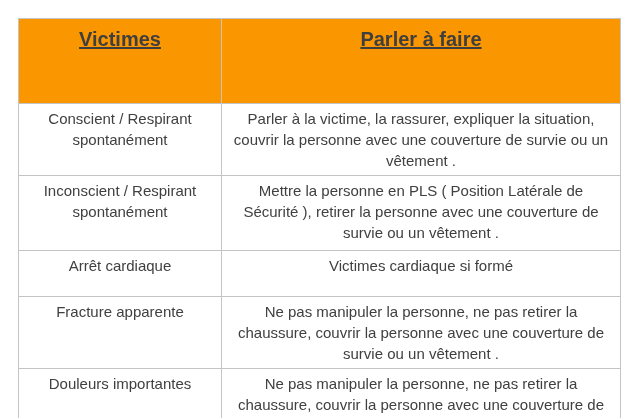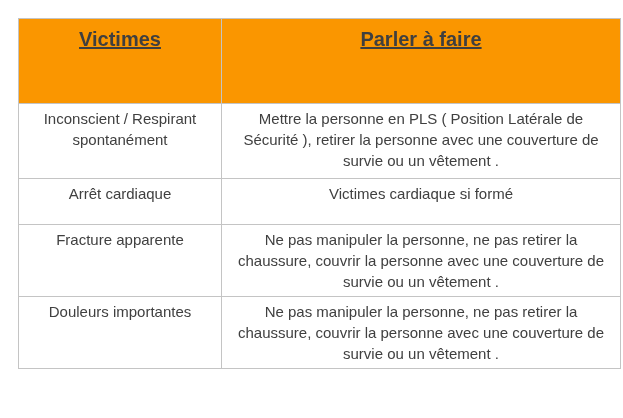--- a/index.html
+++ b/index.html
@@ -54,20 +54,24 @@
       <col class="c1">
       <col class="c2">
     </colgroup>
     <thead>
       <tr>
         <th>Victimes</th>
         <th>Parler à faire</th>
       </tr>
     </thead>
     <tbody>
+      <tr class="r1">
+        <td>Conscient / Respirant spontanément</td>
+        <td>Parler à la victime, la rassurer, expliquer la situation, couvrir la personne avec une couverture de survie ou un vêtement .</td>
+      </tr>
       <tr class="r2">
         <td>Inconscient / Respirant spontanément</td>
         <td>Mettre la personne en PLS ( Position Latérale de Sécurité ), retirer la personne avec une couverture de survie ou un vêtement .</td>
       </tr>
       <tr class="r3">
         <td>Arrêt cardiaque</td>
         <td>Victimes cardiaque si formé</td>
       </tr>
       <tr class="r4">
         <td>Fracture apparente</td>

